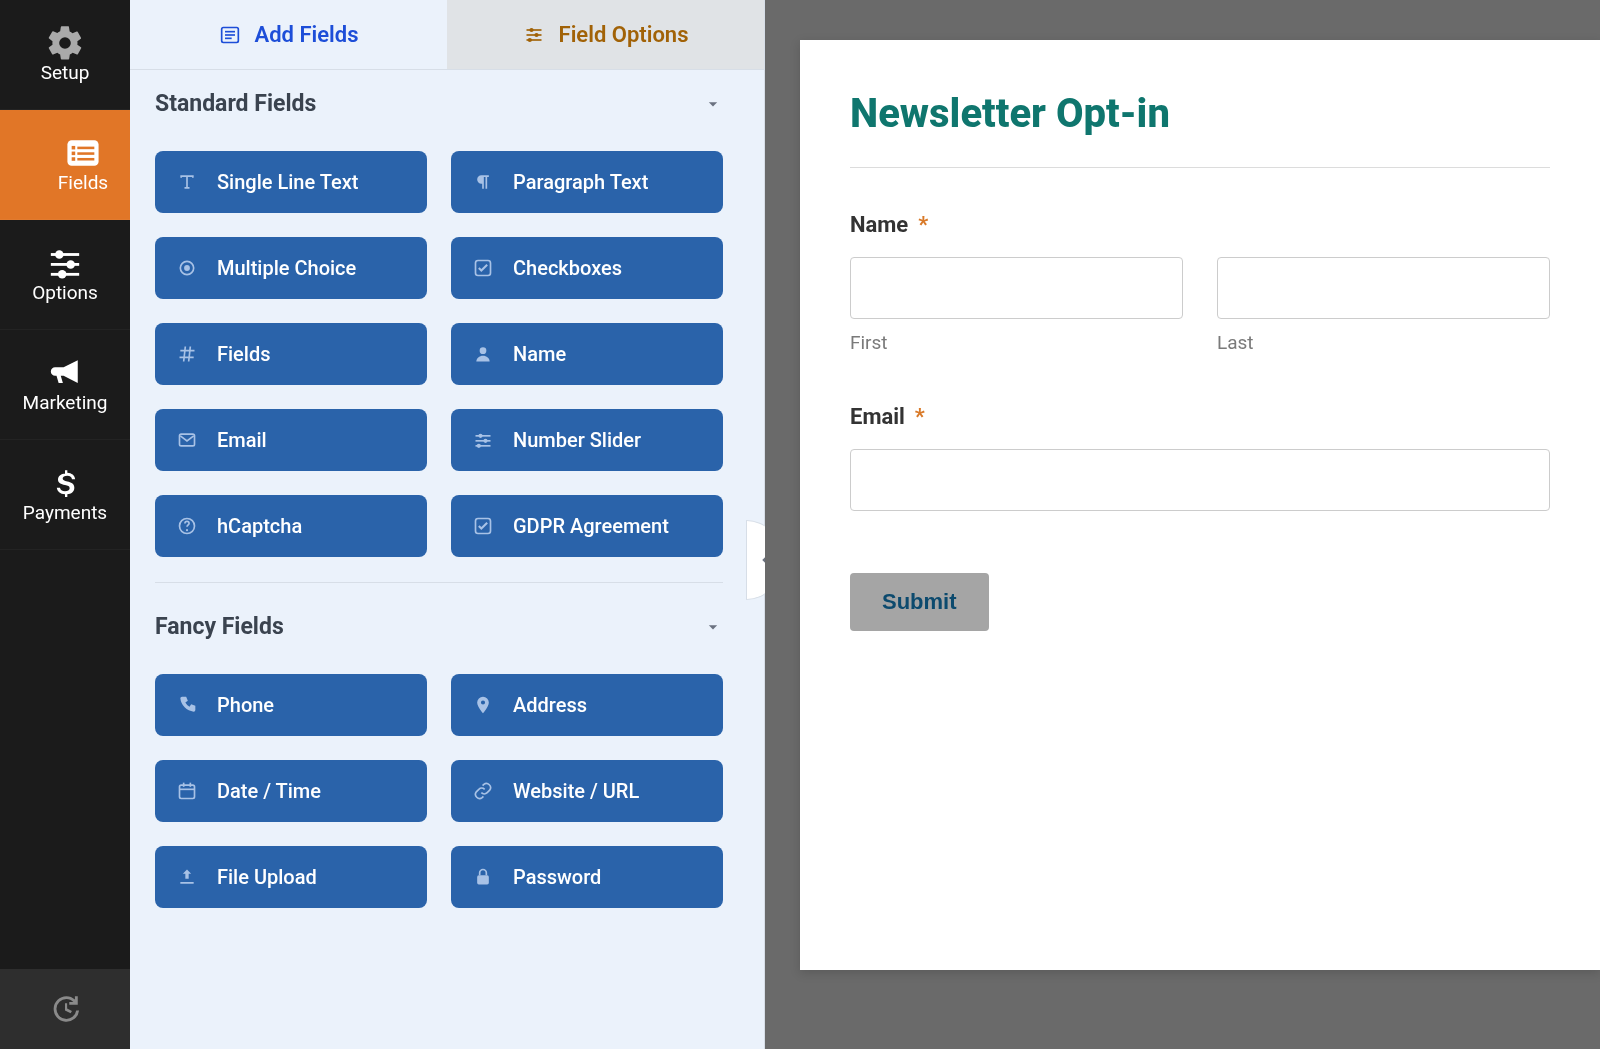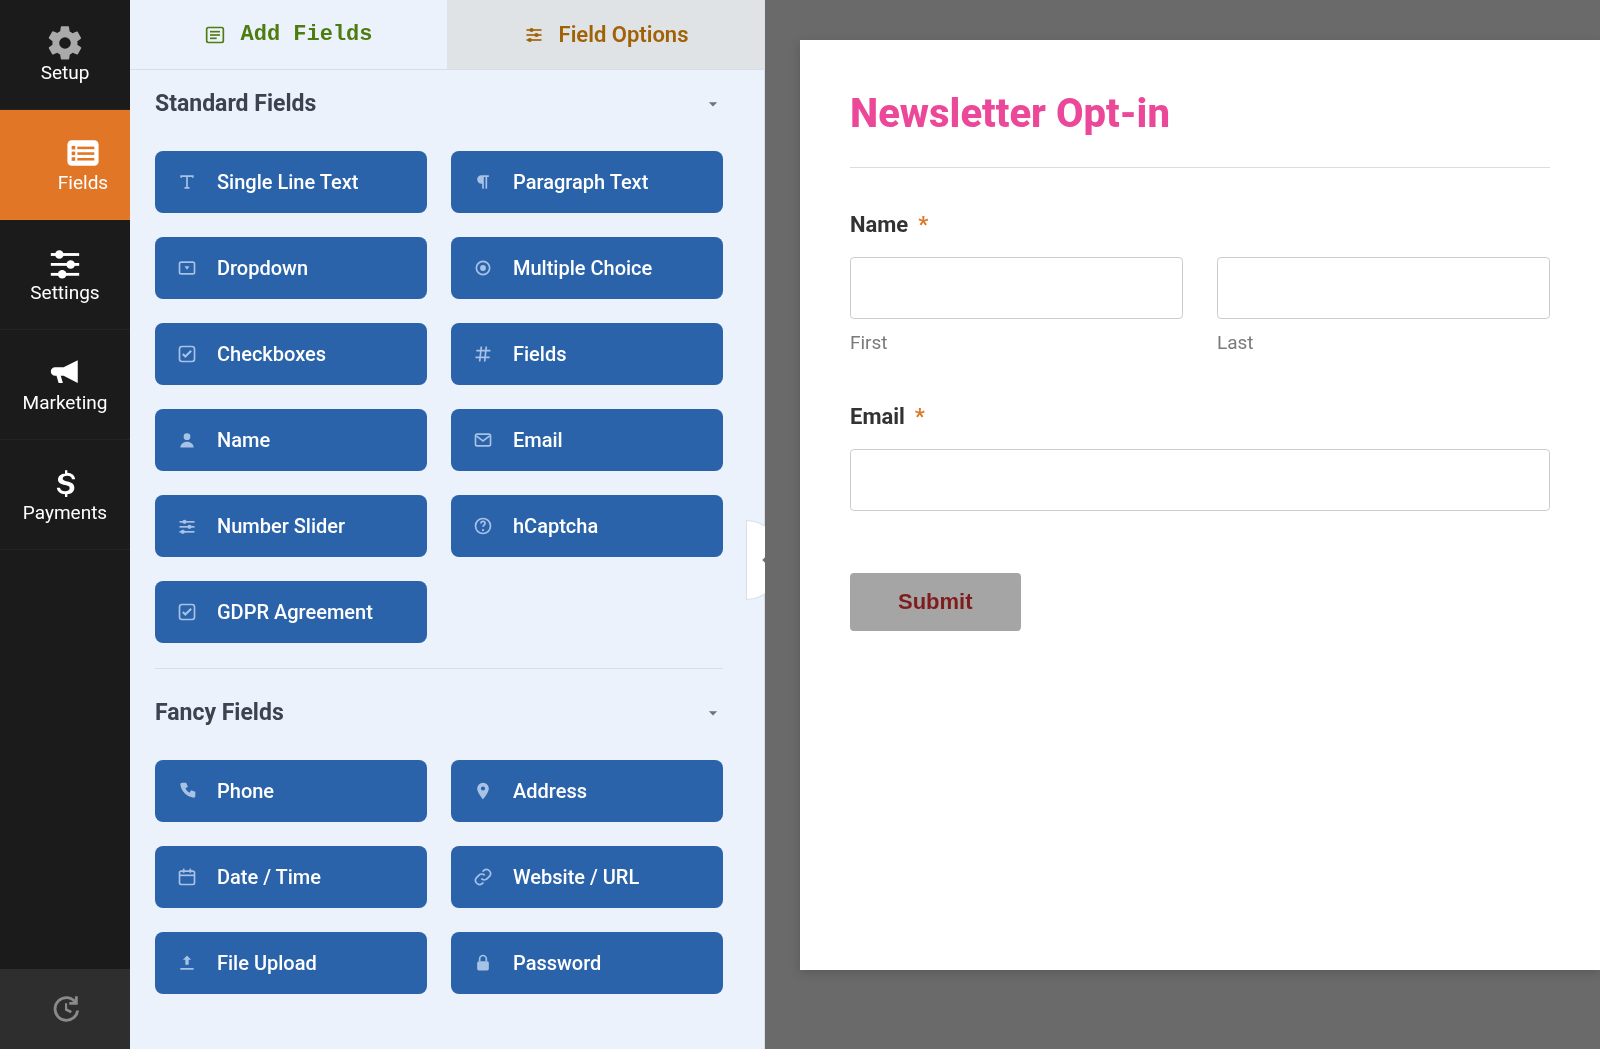--- a/index.html
+++ b/index.html
@@ -57,21 +57,21 @@
   border-bottom: 1px solid #d7dee7;
 }
 .tab {
   flex:1;
   display:flex; align-items:center; justify-content:center;
   gap: 14px;
   font-size: 22px;
   font-weight: 600;
   cursor: pointer;
 }
-.tab.active { background: #ebf2fb; color: #4d7c0f; font-family: Liberation Mono, monospace; }
+.tab.active { background: #ebf2fb; color: #1d4ed8; }
 .tab.inactive { background: #e0e3e6; color: #a16207; }
 .tab svg { fill: currentColor; }
 
 .palette-body {
   flex:1;
   overflow-y: auto;
   padding: 20px 41px 40px 25px;
   position: relative;
 }
 .palette-body::-webkit-scrollbar { width: 22px; background: #ebf2fb; }
@@ -145,21 +145,21 @@
   background: #fff;
   width: 100%;
   height: 930px;
   padding: 50px 50px 50px 50px;
   box-shadow: 0 3px 10px rgba(0,0,0,0.15);
   overflow: hidden;
 }
 .form-title {
   font-size: 40px;
   font-weight: 800;
-  color: #ec4899;
+  color: #0f766e;
   margin-bottom: 30px;
 }
 .hr { border: none; border-top: 1px solid #dcdcdc; margin-bottom: 44px; }
 .field-label {
   font-size: 22px;
   font-weight: 700;
   color: #333;
   margin-bottom: 20px;
   display:flex; align-items:center; gap:10px;
 }
@@ -172,26 +172,26 @@
   border-radius: 4px;
   padding: 0 14px;
   font-size: 18px;
   width: 100%;
   margin-bottom: 12px;
 }
 .sublabel { font-size: 19px; color: #7a7a7a; }
 .email-field { margin-bottom: 50px; }
 .submit-btn {
   background: #a5a5a5;
-  color: #7f1d1d;
+  color: #0c4a6e;
   font-size: 22px;
   font-weight: 700;
   border: none;
   border-radius: 4px;
-  padding: 16px 48px;
+  padding: 16px 32px;
   cursor: pointer;
 }
 </style>
 </head>
 <body>
 
 <div class="nav">
   <div class="nav-item">
     <span class="nav-icon">
       <svg viewBox="0 0 24 24" width="40" height="40">
@@ -218,21 +218,21 @@
     <span class="nav-icon">
       <svg viewBox="0 0 24 24" width="40" height="34" fill="#aaa">
           <rect x="2" y="5" width="20" height="2"></rect>
           <circle cx="8" cy="6" r="3"></circle>
           <rect x="2" y="12" width="20" height="2"></rect>
           <circle cx="16" cy="13" r="3"></circle>
           <rect x="2" y="19" width="20" height="2"></rect>
           <circle cx="10" cy="20" r="3"></circle>
         </svg>
     </span>
-    <span class="nav-label">Settings</span>
+    <span class="nav-label">Options</span>
   </div>
   <div class="nav-item">
     <span class="nav-icon">
       <svg viewBox="0 0 24 24" width="40" height="34" fill="#aaa">
           <path d="M21 3l-10 5H5a3 3 0 0 0 0 6h1l1.5 5h3L9 14h2l10 5z"></path>
         </svg>
     </span>
     <span class="nav-label">Marketing</span>
   </div>
   <div class="nav-item">
@@ -292,28 +292,20 @@
             </span>
             <span>Single Line Text</span>
           </div>
           <div class="field-btn">
             <span class="ficon">
               <svg viewBox="0 0 24 24" width="20" height="20">
                 <use href="#ic-paragraph"></use>
               </svg>
             </span>
             <span>Paragraph Text</span>
-          </div>
-          <div class="field-btn">
-            <span class="ficon">
-              <svg viewBox="0 0 24 24" width="20" height="20">
-                <use href="#ic-dropdown"></use>
-              </svg>
-            </span>
-            <span>Dropdown</span>
           </div>
           <div class="field-btn">
             <span class="ficon">
               <svg viewBox="0 0 24 24" width="20" height="20">
                 <use href="#ic-radio"></use>
               </svg>
             </span>
             <span>Multiple Choice</span>
           </div>
           <div class="field-btn">

